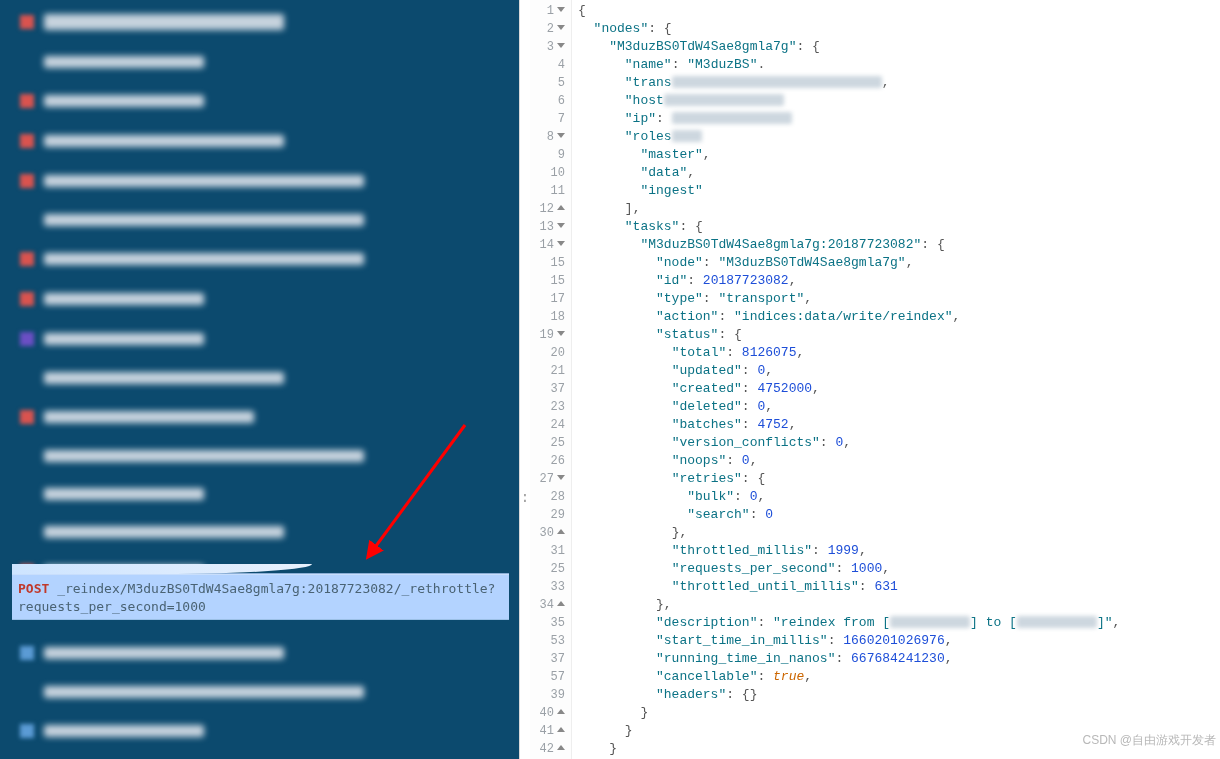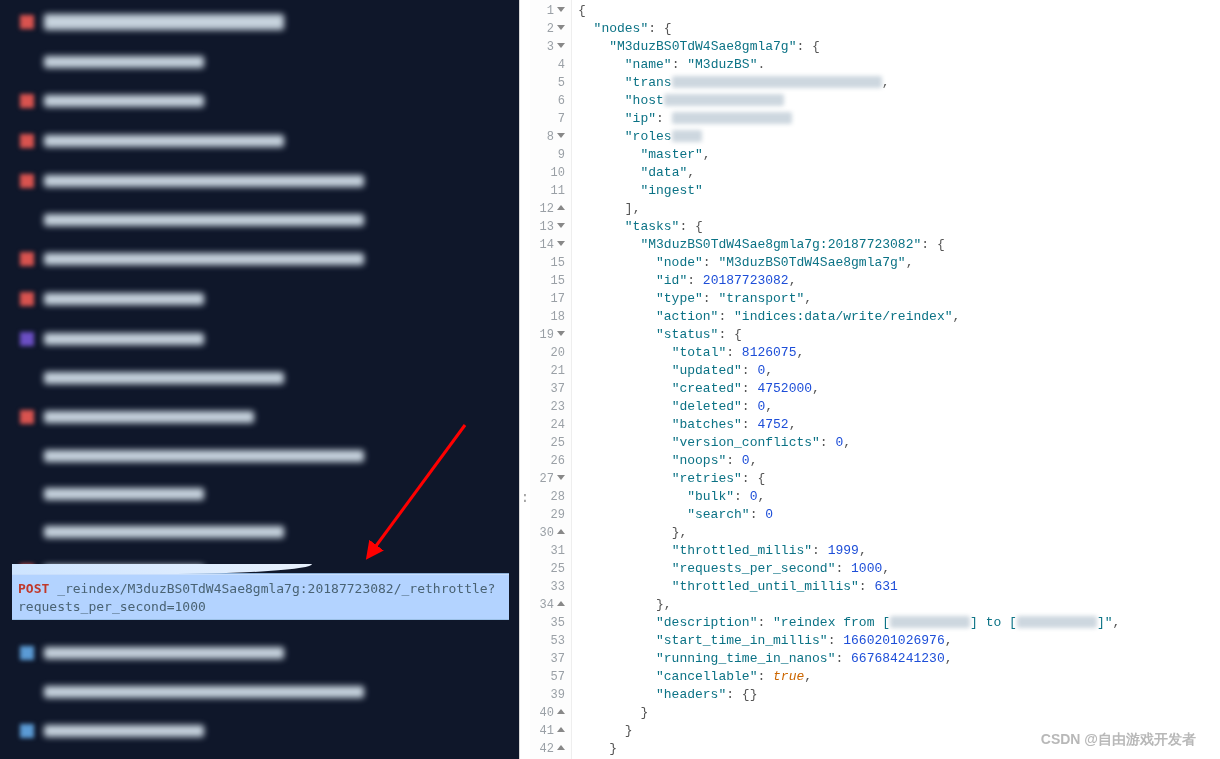--- a/index.html
+++ b/index.html
@@ -8,21 +8,21 @@
   font-size: 13px;
   background: #ffffff;
   width: 1220px;
   height: 759px;
   overflow: hidden;
   position: relative;
 }
 .container { display: flex; height: 100%; }
 .left-pane {
   width: 520px;
-  background: #0f172a;
+  background: #0c4a6e;
   position: relative;
   border-right: 1px solid #d8d8d8;
   overflow: hidden;
 }
 .blur-list {
   position: absolute;
   top: 0; left: 0; right: 0;
   padding: 8px 0;
 }
 .blur-row {
@@ -153,25 +153,24 @@
   display: inline-block;
   height: 12px;
   background: #cdd7df;
   filter: blur(2px);
   border-radius: 2px;
   vertical-align: -2px;
 }
 .watermark {
   position: absolute;
   bottom: 10px;
-  right: 24px;
+  right: 4px;
   color: #b8b8b8;
   font-family: Arial, sans-serif;
-  font-size: 14px;
-  font-weight: bold;
+  font-size: 12px;
 }
 </style>
 </head>
 <body>
 
 <div class="container">
   <div class="left-pane">
     <div class="blur-list">
       <div class="blur-row">
           <span class="blur-sq blur-red"></span>

